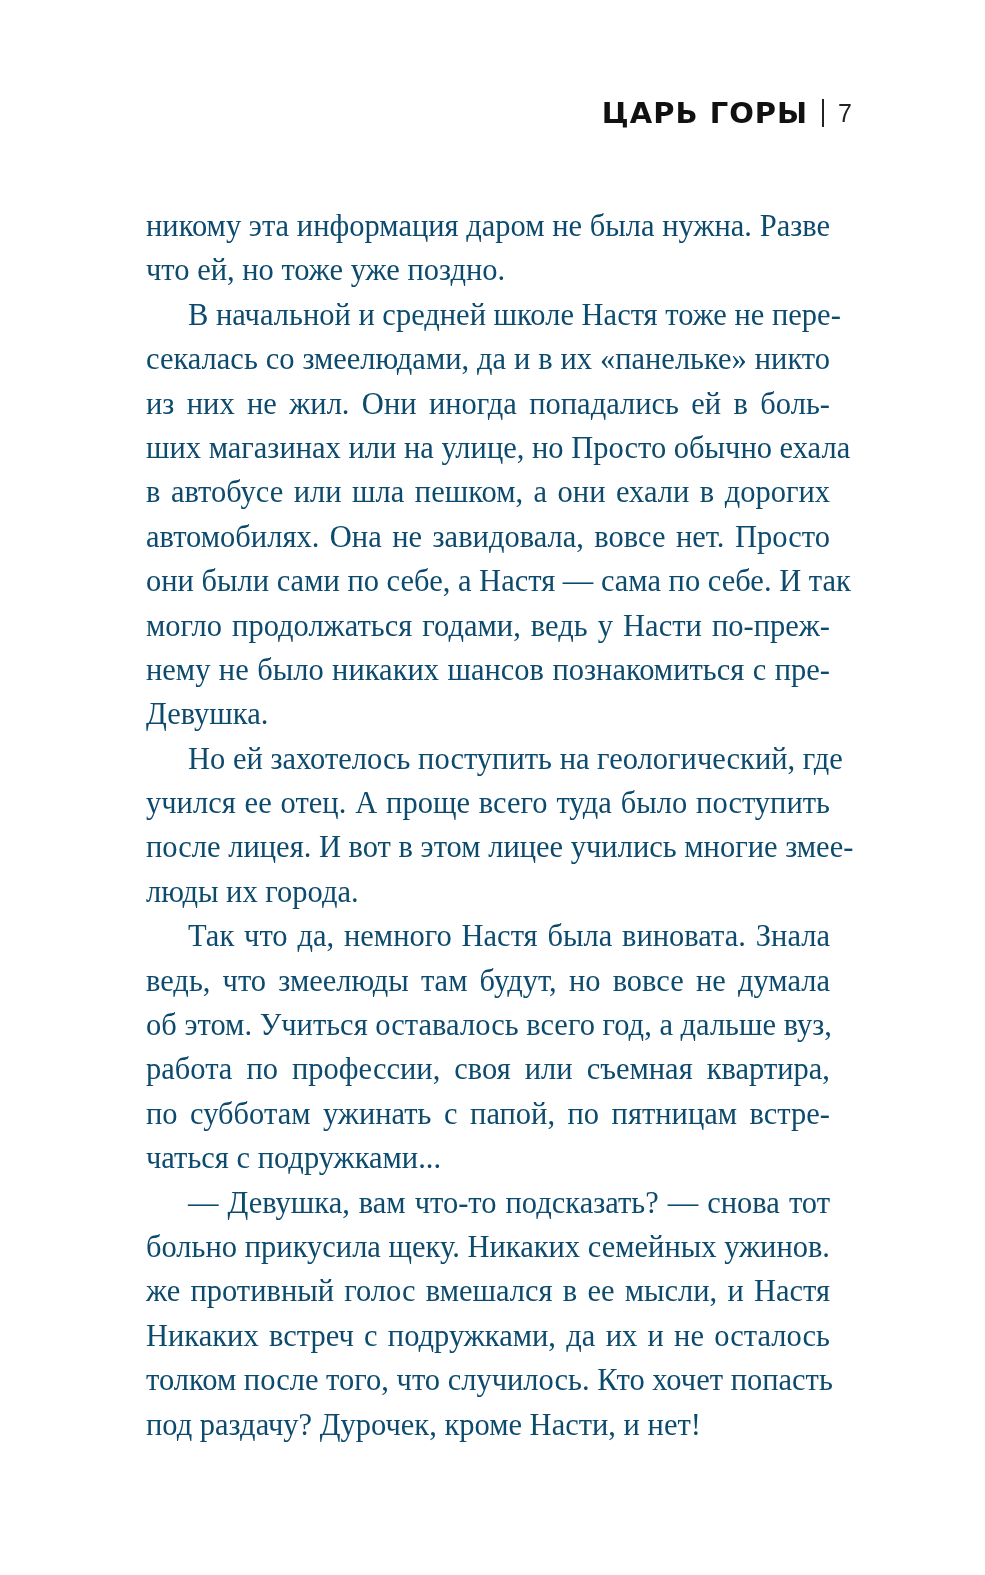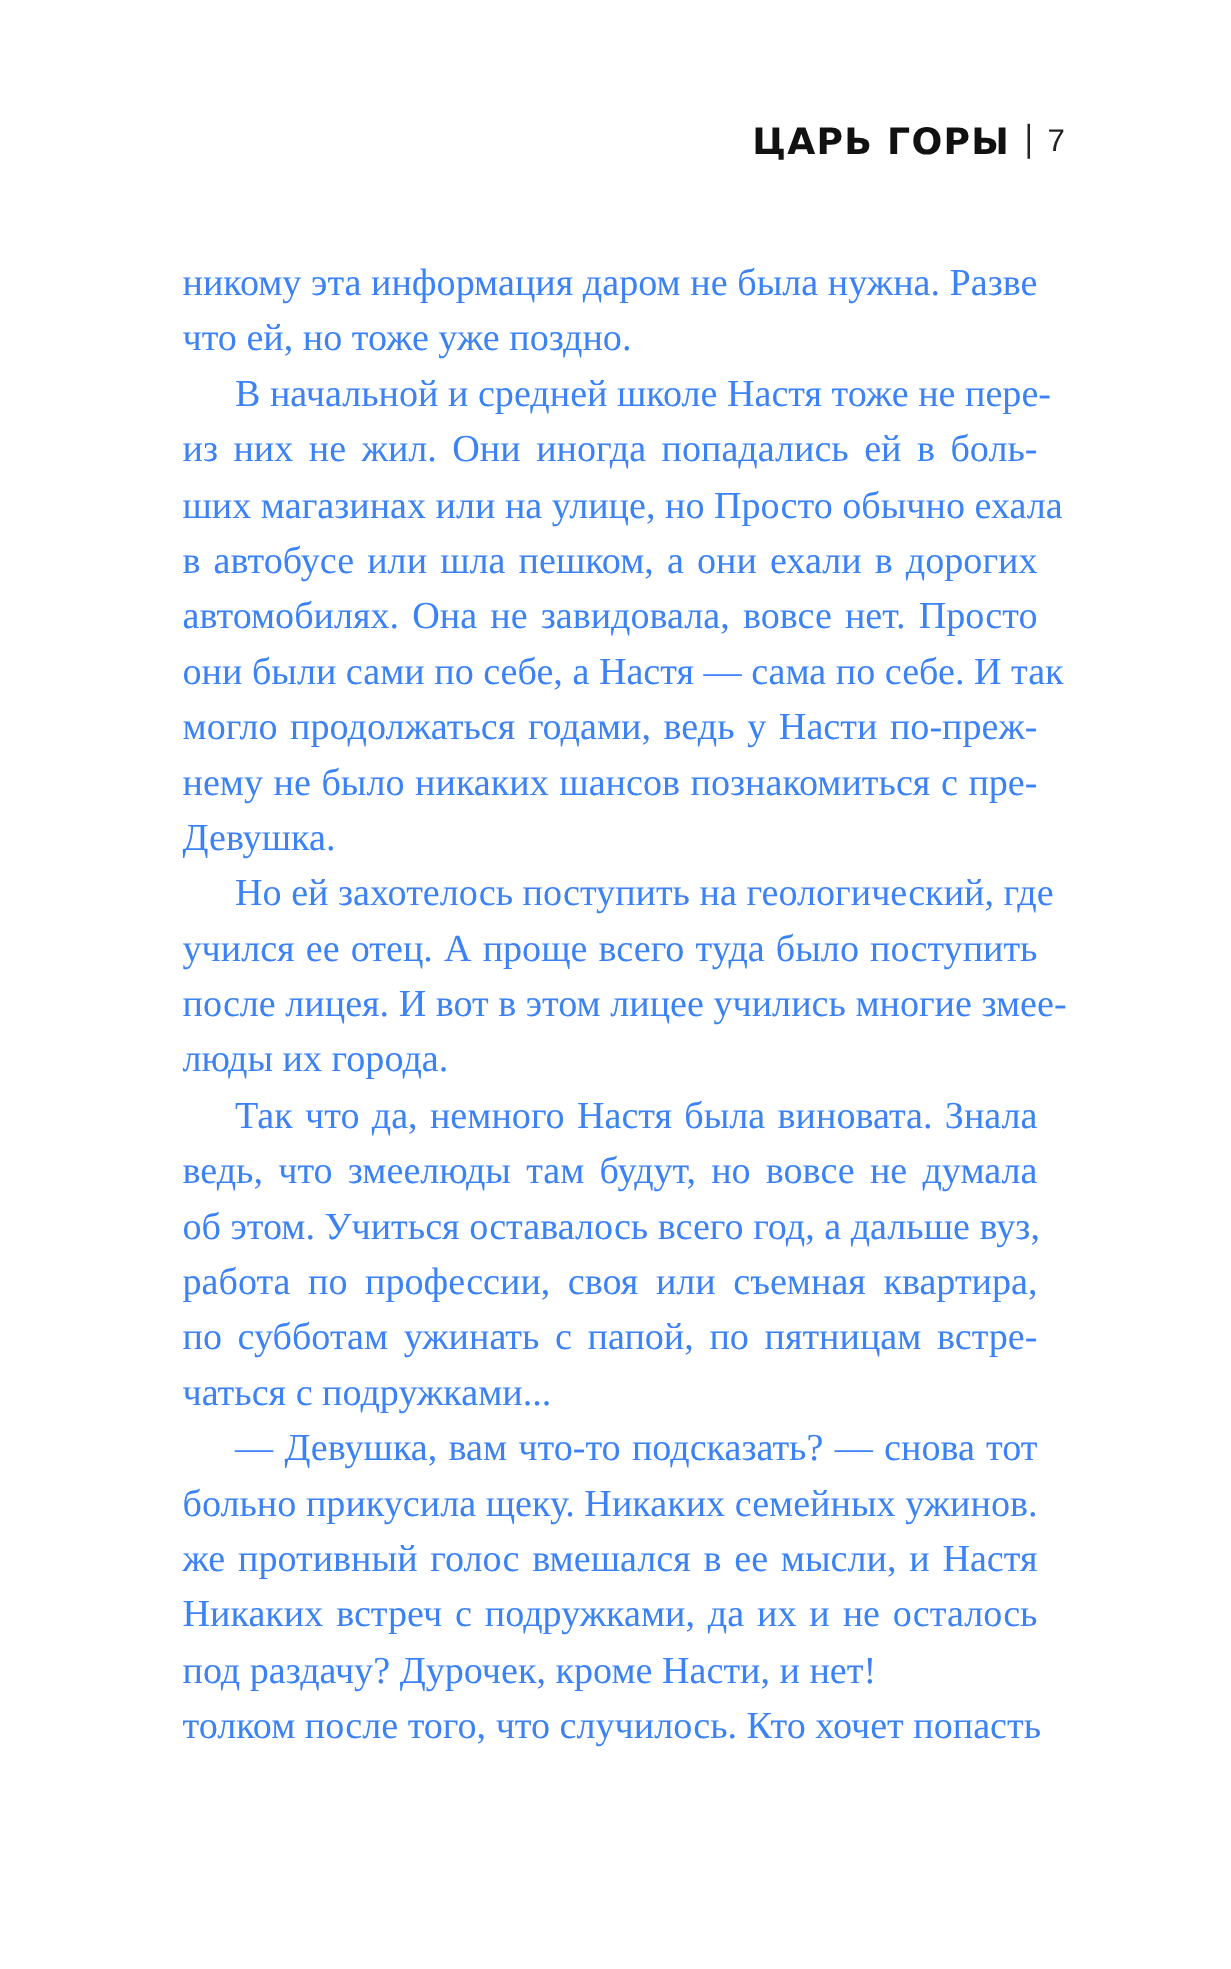--- a/index.html
+++ b/index.html
@@ -7,21 +7,21 @@
   .header {
     position: absolute; top: 96px; right: 133px;
     display: flex; align-items: center; gap: 14px;
     font-family: "DejaVu Sans", sans-serif;
   }
   .header .title { font-weight: bold; font-size: 29px; letter-spacing: 1px; color: #111; }
   .header .sep { width: 2px; height: 28px; background: #222; }
   .header .pageno { font-family: "Liberation Sans", sans-serif; font-size: 25px; color: #222; }
   .text {
     position: absolute; left: 146px; top: 204px; width: 684px;
-    font-family: "Liberation Serif", serif; font-size: 30.5px; color: #3b82f6;
+    font-family: "Liberation Serif", serif; font-size: 30.5px; color: #0c4a6e;
   }
   .line {
     height: 44.4px; line-height: 44.4px; white-space: nowrap;
     text-align: justify; text-align-last: justify;
   }
   .line.last { text-align-last: left; }
   .line.indent { padding-left: 42px; }
 </style>
 </head>
 <body>
@@ -29,20 +29,21 @@
 <div class="header">
   <span class="title">ЦАРЬ ГОРЫ</span>
   <span class="sep"></span>
   <span class="pageno">7</span>
 </div>
 
 <div class="text" id="body-text">
     <div class="line">никому эта информация даром не была нужна. Разве</div>
     <div class="line last">что ей, но тоже уже поздно.</div>
     <div class="line indent">В начальной и средней школе Настя тоже не пере-</div>
+    <div class="line">секалась со змеелюдами, да и в их «панельке» никто</div>
     <div class="line">из них не жил. Они иногда попадались ей в боль-</div>
     <div class="line">ших магазинах или на улице, но Просто обычно ехала</div>
     <div class="line">в автобусе или шла пешком, а они ехали в дорогих</div>
     <div class="line">автомобилях. Она не завидовала, вовсе нет. Просто</div>
     <div class="line">они были сами по себе, а Настя — сама по себе. И так</div>
     <div class="line">могло продолжаться годами, ведь у Насти по-преж-</div>
     <div class="line">нему не было никаких шансов познакомиться с пре-</div>
     <div class="line last">Девушка.</div>
     <div class="line indent">Но ей захотелось поступить на геологический, где</div>
     <div class="line">учился ее отец. А проще всего туда было поступить</div>
@@ -51,15 +52,15 @@
     <div class="line indent">Так что да, немного Настя была виновата. Знала</div>
     <div class="line">ведь, что змеелюды там будут, но вовсе не думала</div>
     <div class="line">об этом. Учиться оставалось всего год, а дальше вуз,</div>
     <div class="line">работа по профессии, своя или съемная квартира,</div>
     <div class="line">по субботам ужинать с папой, по пятницам встре-</div>
     <div class="line last">чаться с подружками...</div>
     <div class="line indent">— Девушка, вам что-то подсказать? — снова тот</div>
     <div class="line">больно прикусила щеку. Никаких семейных ужинов.</div>
     <div class="line">же противный голос вмешался в ее мысли, и Настя</div>
     <div class="line">Никаких встреч с подружками, да их и не осталось</div>
+    <div class="line">толком после того, что случилось. Кто хочет попасть</div>
     <div class="line last">под раздачу? Дурочек, кроме Насти, и нет!</div>
-    <div class="line">толком после того, что случилось. Кто хочет попасть</div>
   </div>
 
 </body></html>

